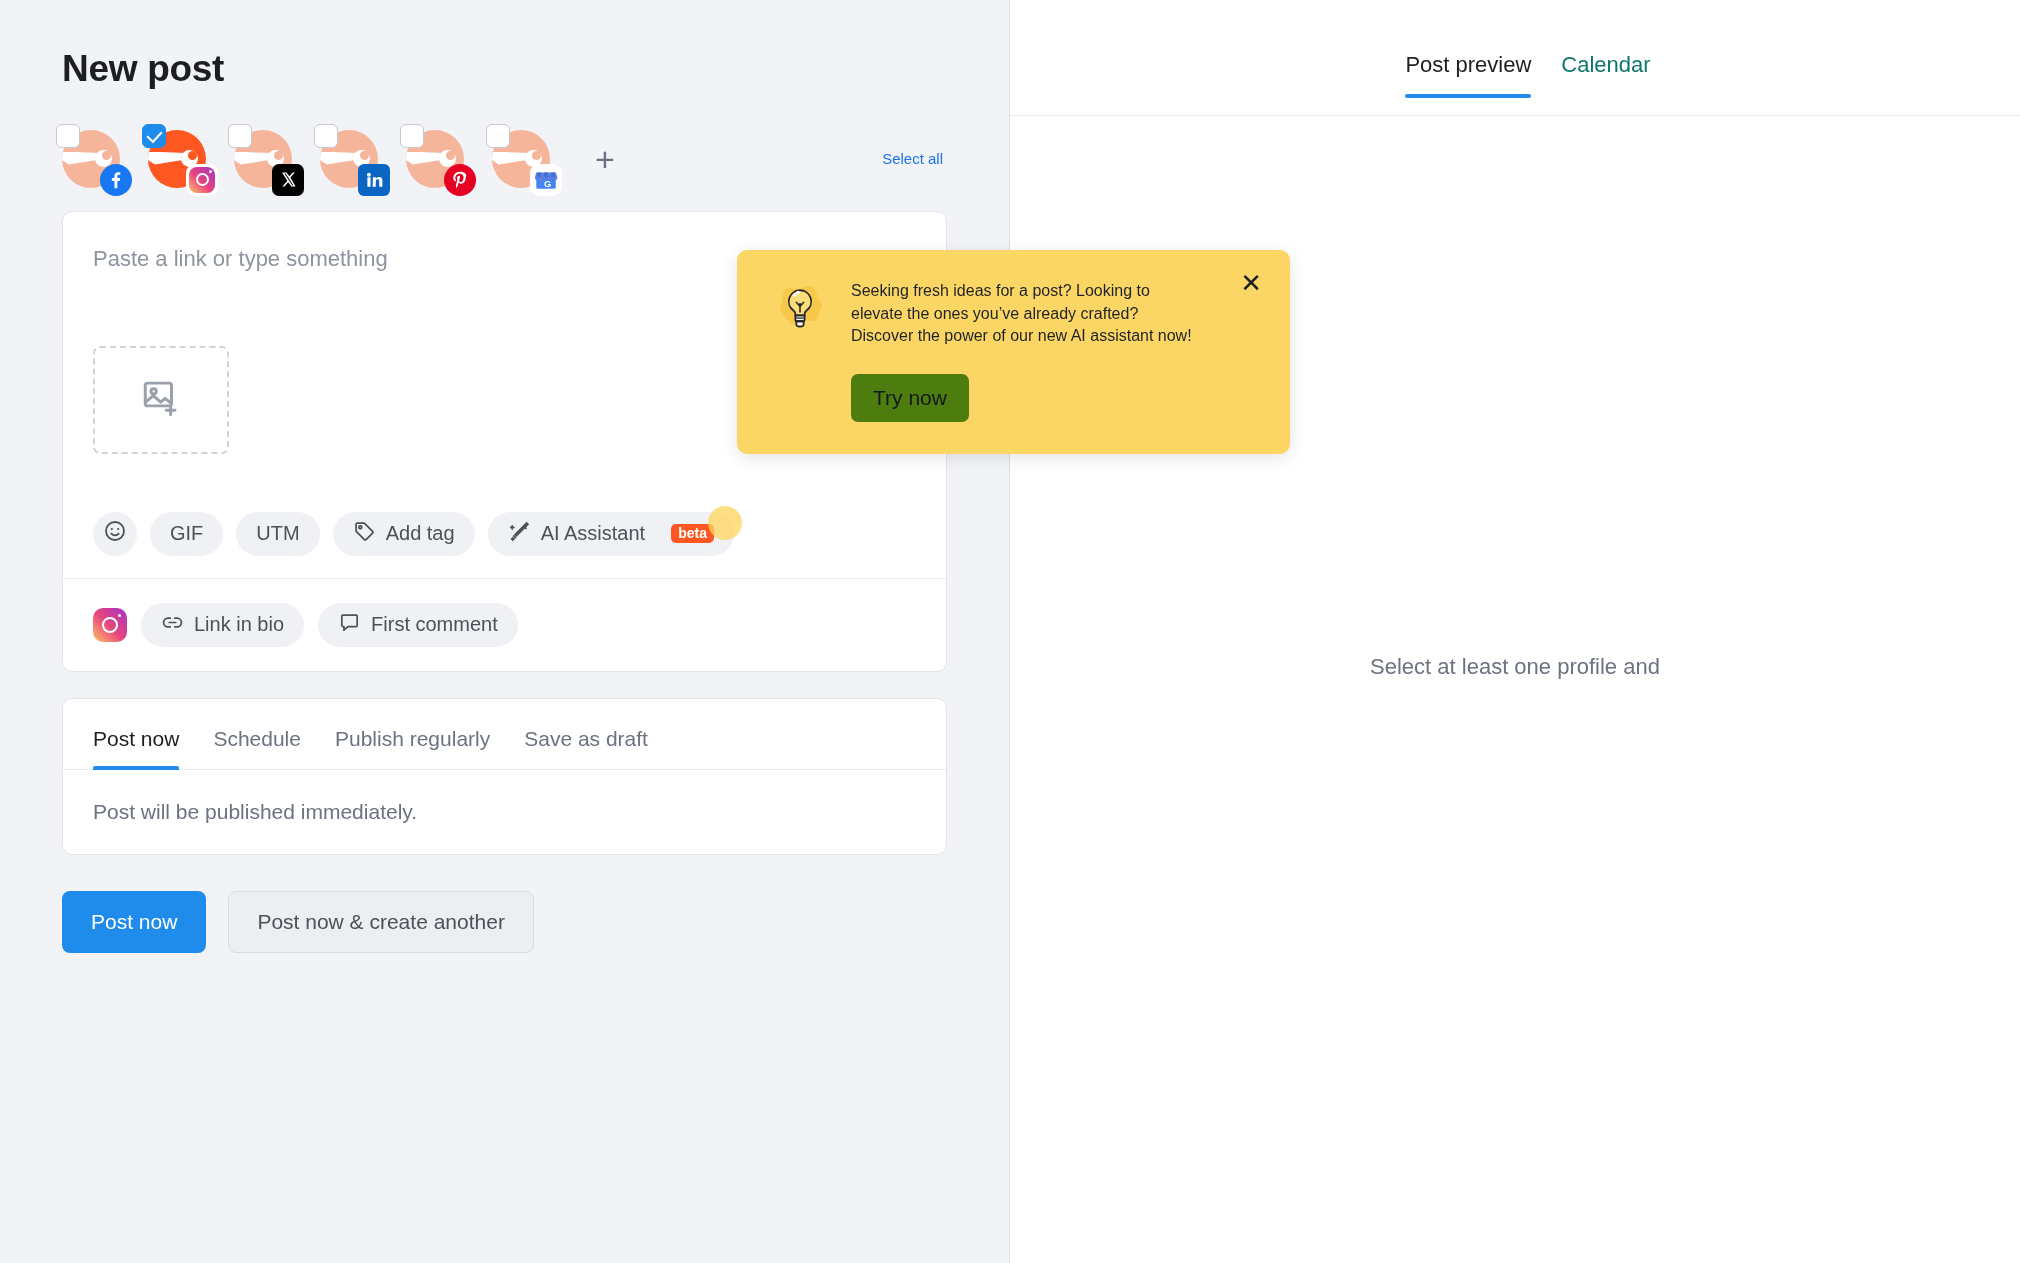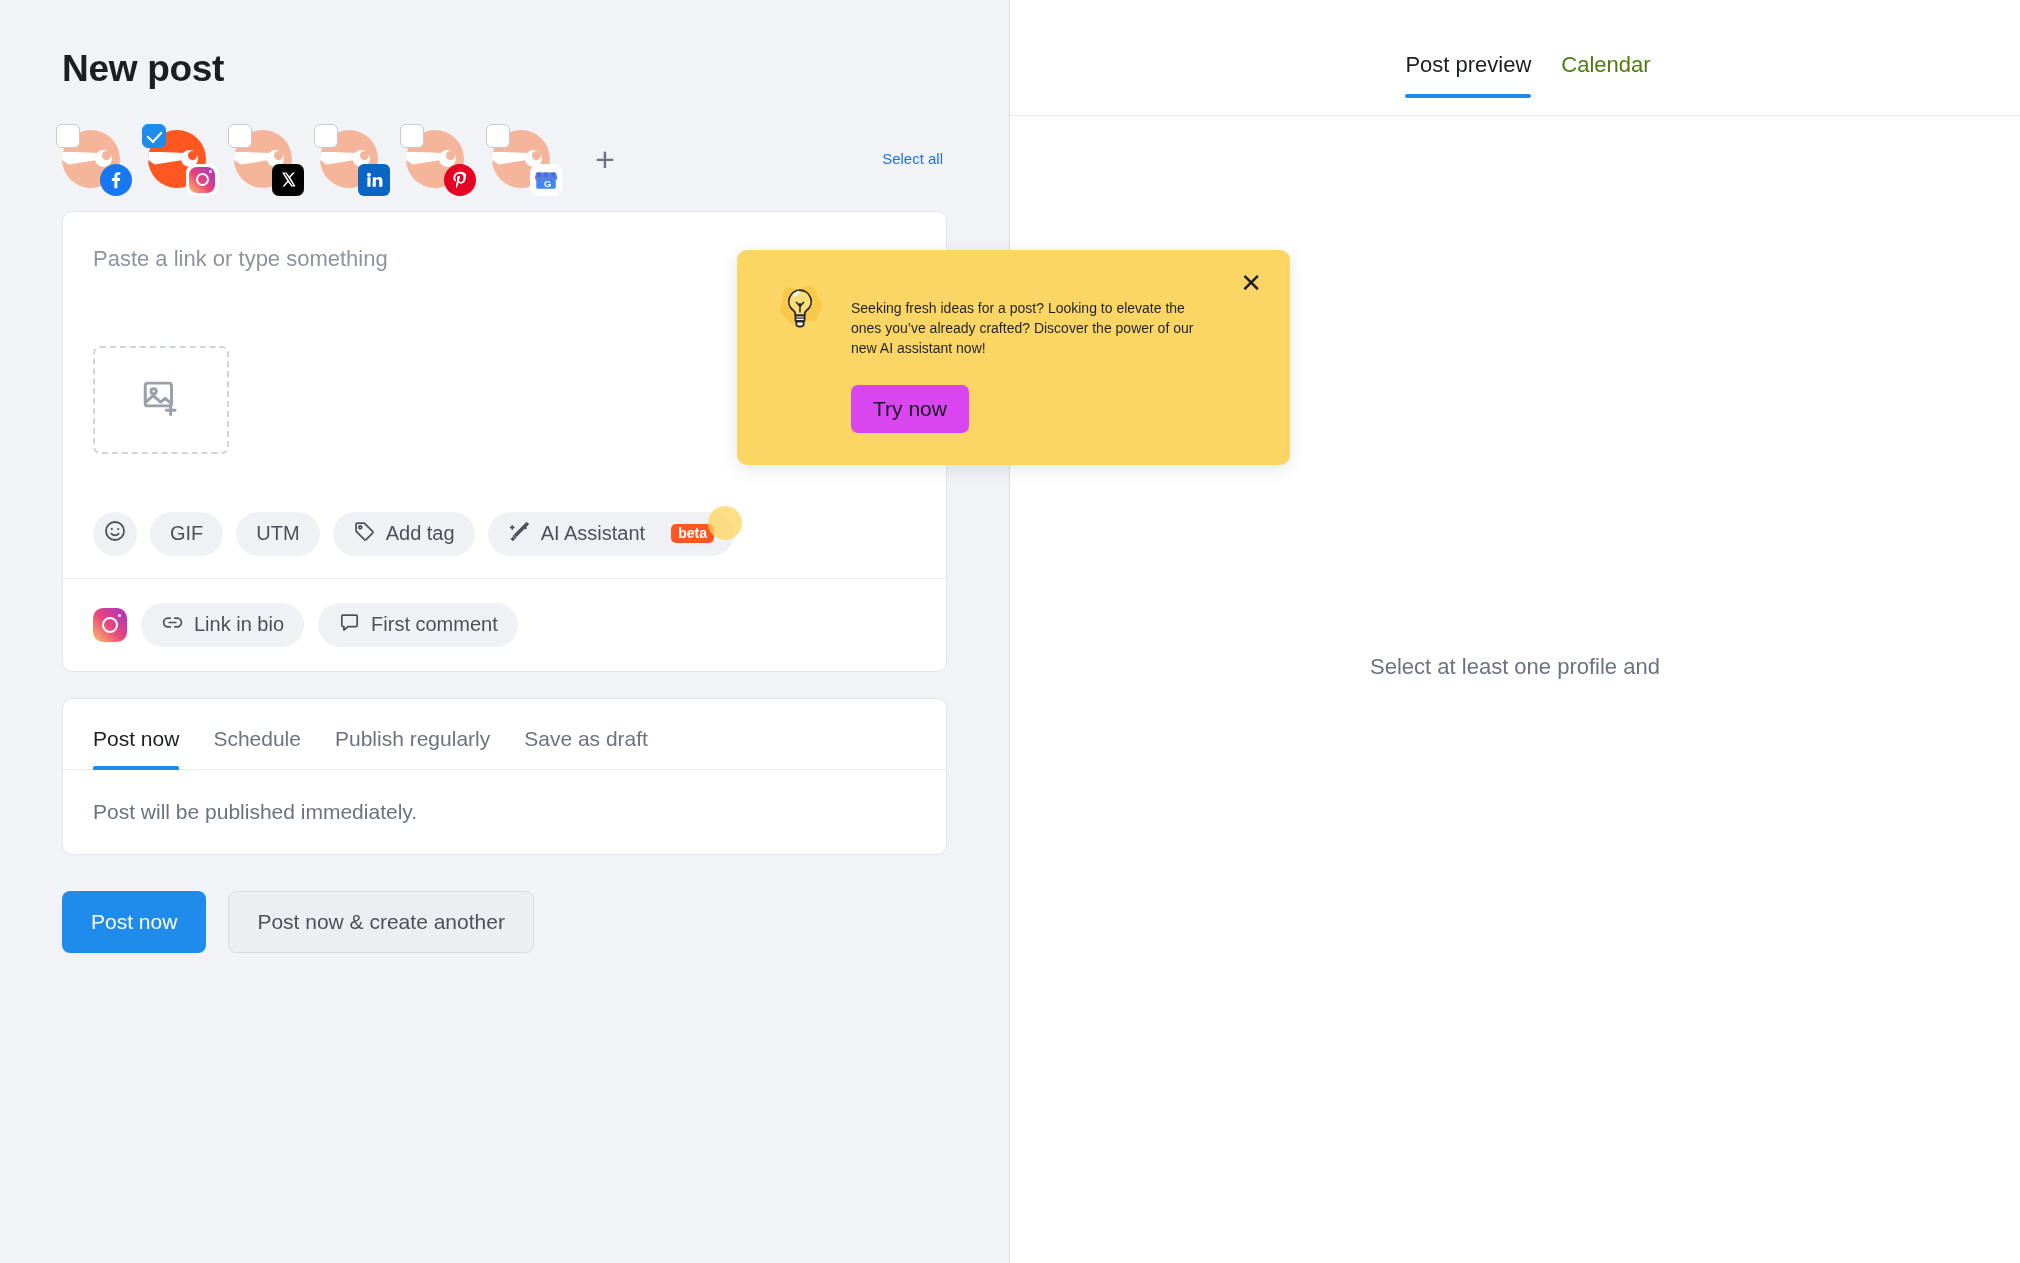--- a/index.html
+++ b/index.html
@@ -192,40 +192,39 @@
   .tt-close {
     position: absolute; right: 28px; top: 20px;
     font-size: 26px; color: #1c1e21; cursor: pointer;
     line-height: 1; font-weight: 500;
   }
   .tt-title {
     font-size: 24px; font-weight: 700; color: #15181c;
     margin-bottom: 12px;
   }
   .tt-text {
-    font-size: 14px; color: #1f2328; line-height: 1.42;
+    font-size: 16px; color: #1f2328; line-height: 1.42;
     max-width: 352px;
-    margin-top: 19px;
   }
   .tt-btn {
-    margin-top: 26px; background: #d946ef; border-radius: 7px;
+    margin-top: 26px; background: #4d7c0f; border-radius: 7px;
     height: 48px; padding: 0 22px; font-size: 21px; color: #15181c;
     display: inline-flex; align-items: center; cursor: pointer;
   }
 
   
   .right-panel {
     flex: 1; background: #fff; position: relative;
     display: flex; flex-direction: column; align-items: center;
   }
   .preview-tabs {
     display: flex; gap: 30px; margin-top: 52px; margin-left: 26px;
   }
   .ptab {
-    font-size: 22px; color: #4d7c0f; padding-bottom: 20px;
+    font-size: 22px; color: #0f766e; padding-bottom: 20px;
     cursor: pointer; position: relative;
   }
   .ptab.active { color: #1c1e21; }
   .ptab.active:after {
     content:""; position:absolute; left:0; right:0; bottom:0;
     height: 4px; background: #1f8ceb; border-radius: 2px;
   }
   .preview-tabline {
     position: absolute; left: 0; right: 0; top: 115px;
     height: 1px; background: #e9ebef;

